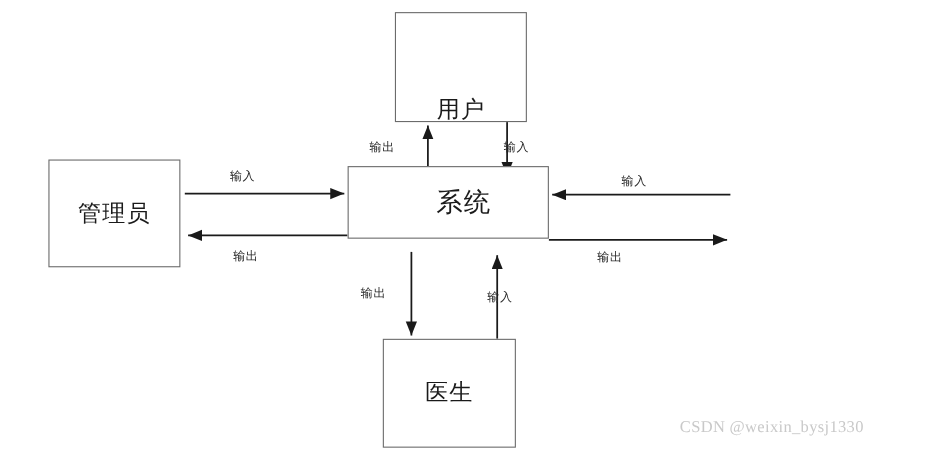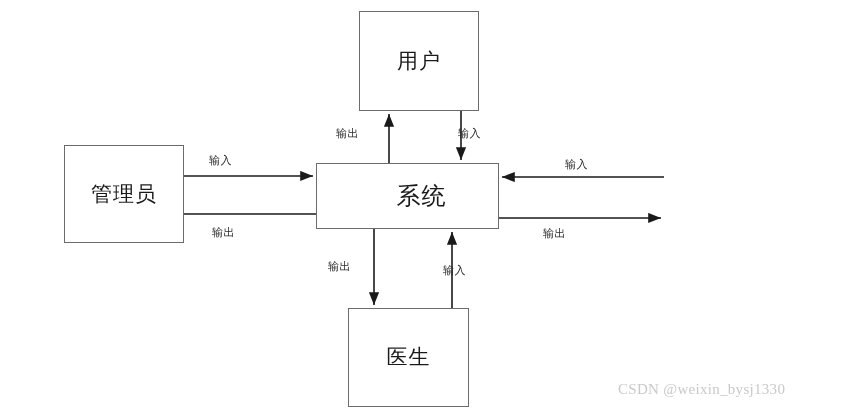--- a/index.html
+++ b/index.html
@@ -23,23 +23,23 @@
     display: flex;
     align-items: center;
     justify-content: center;
     color: #1a1a1a;
     letter-spacing: 1px;
   }
   .node-label {
     display: block;
     line-height: 1;
   }
-  #node-user      { left: 359px; top: 11px;  width: 120px; height: 100px; }
-  #node-admin     { left: 64px;  top: 145px; width: 120px; height: 98px;  }
-  #node-system    { left: 316px; top: 163px; width: 183px; height: 66px; padding-left: 28px;  }
+  #node-user      { left: 359px; top: 11px;  width: 120px; height: 100px; align-items: flex-end; }
+  #node-admin     { left: 44px;  top: 145px; width: 120px; height: 98px;  }
+  #node-system    { left: 316px; top: 151px; width: 183px; height: 66px; padding-left: 28px;  }
   #node-output-device { left: 664px; top: 148px; width: 123px; height: 98px; }
   #node-doctor    { left: 348px; top: 308px; width: 121px; height: 99px; text-align: center;  }
 
   #node-user .node-label,
   #node-admin .node-label,
   #node-output-device .node-label,
   #node-doctor .node-label { font-size: 21px; }
   #node-system .node-label { font-size: 24px; }
 
   .edge-svg {

